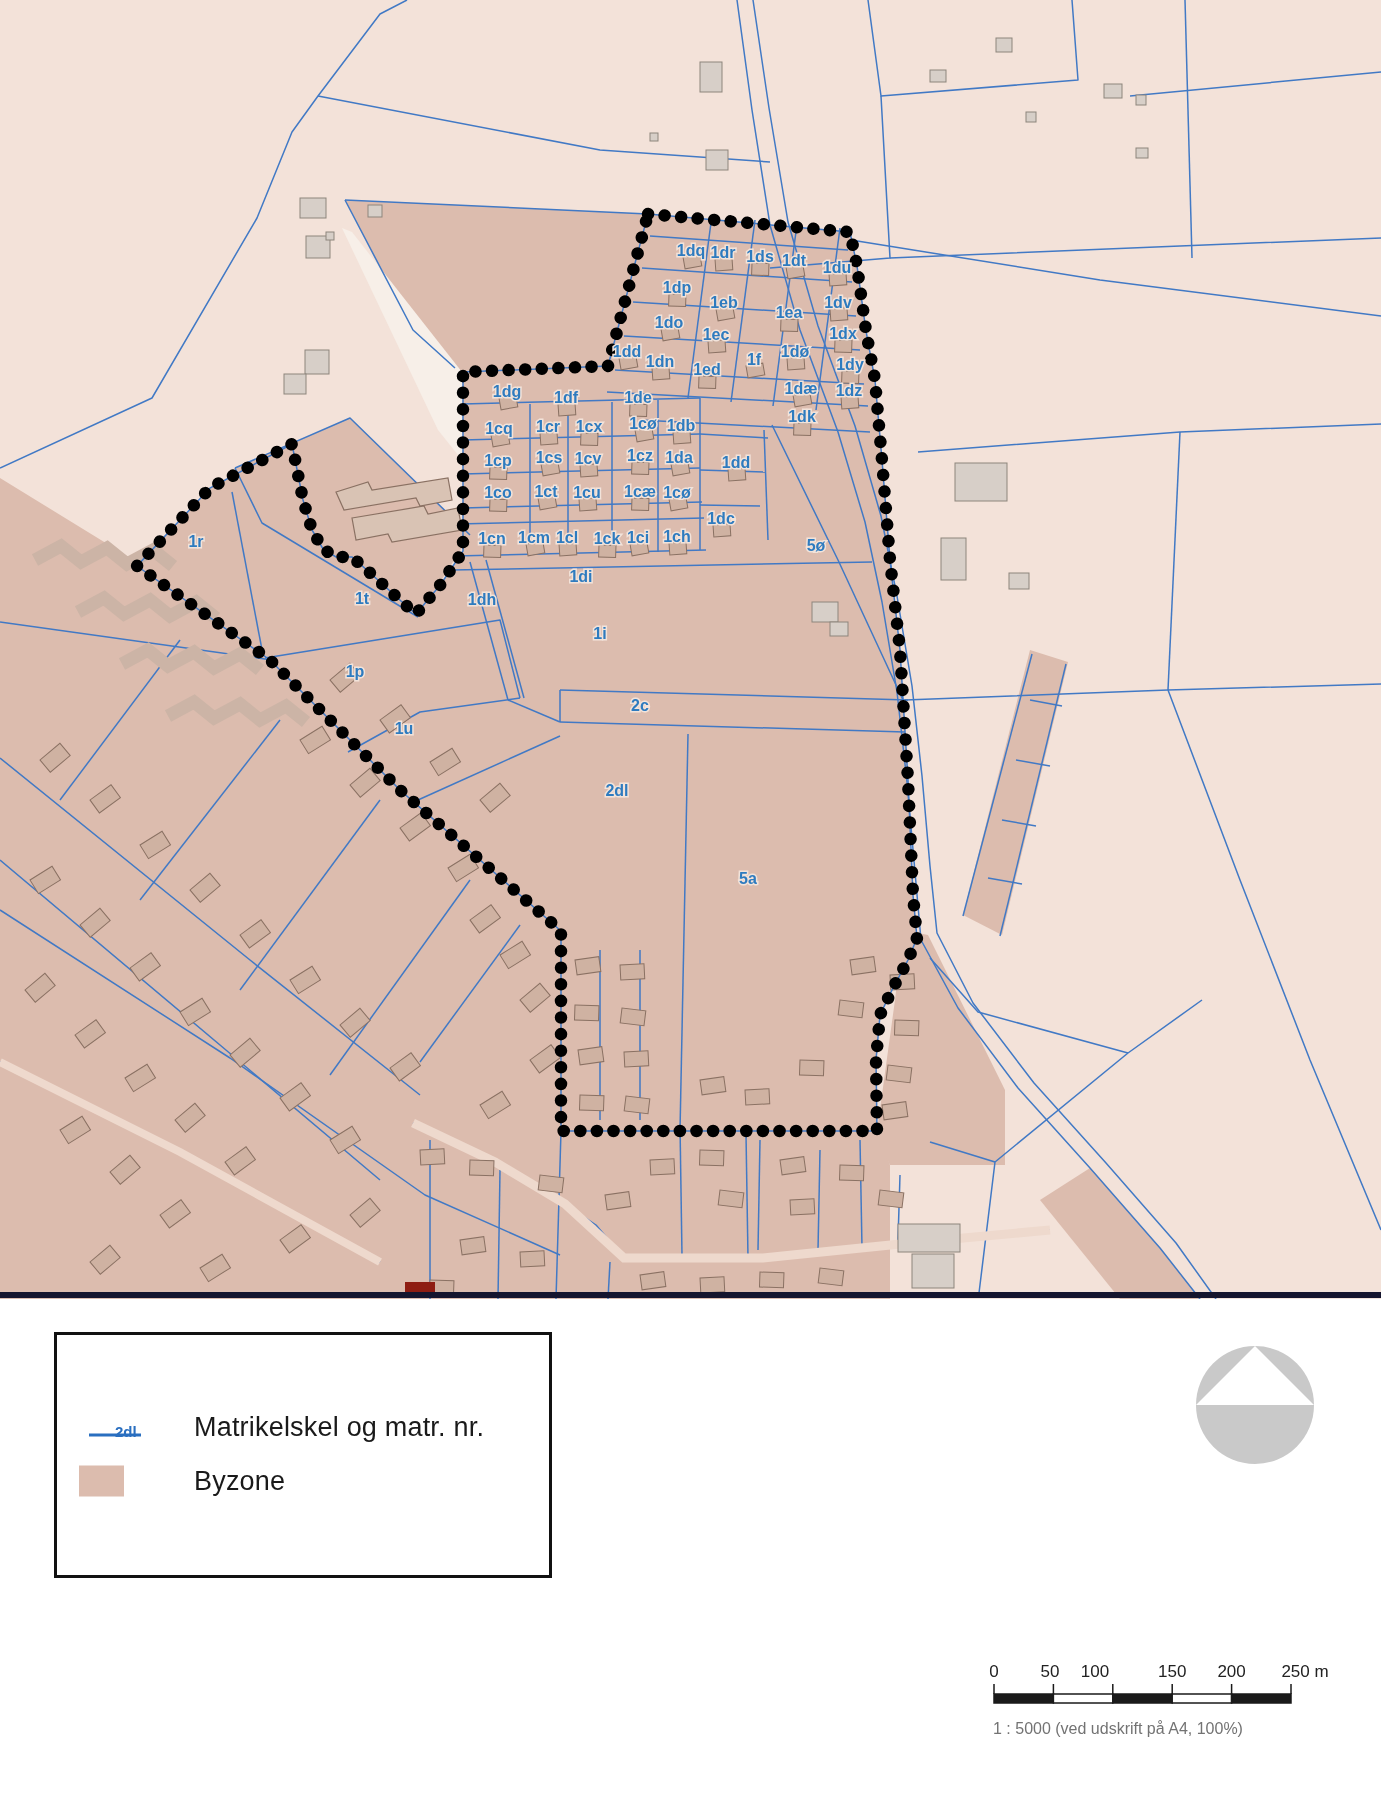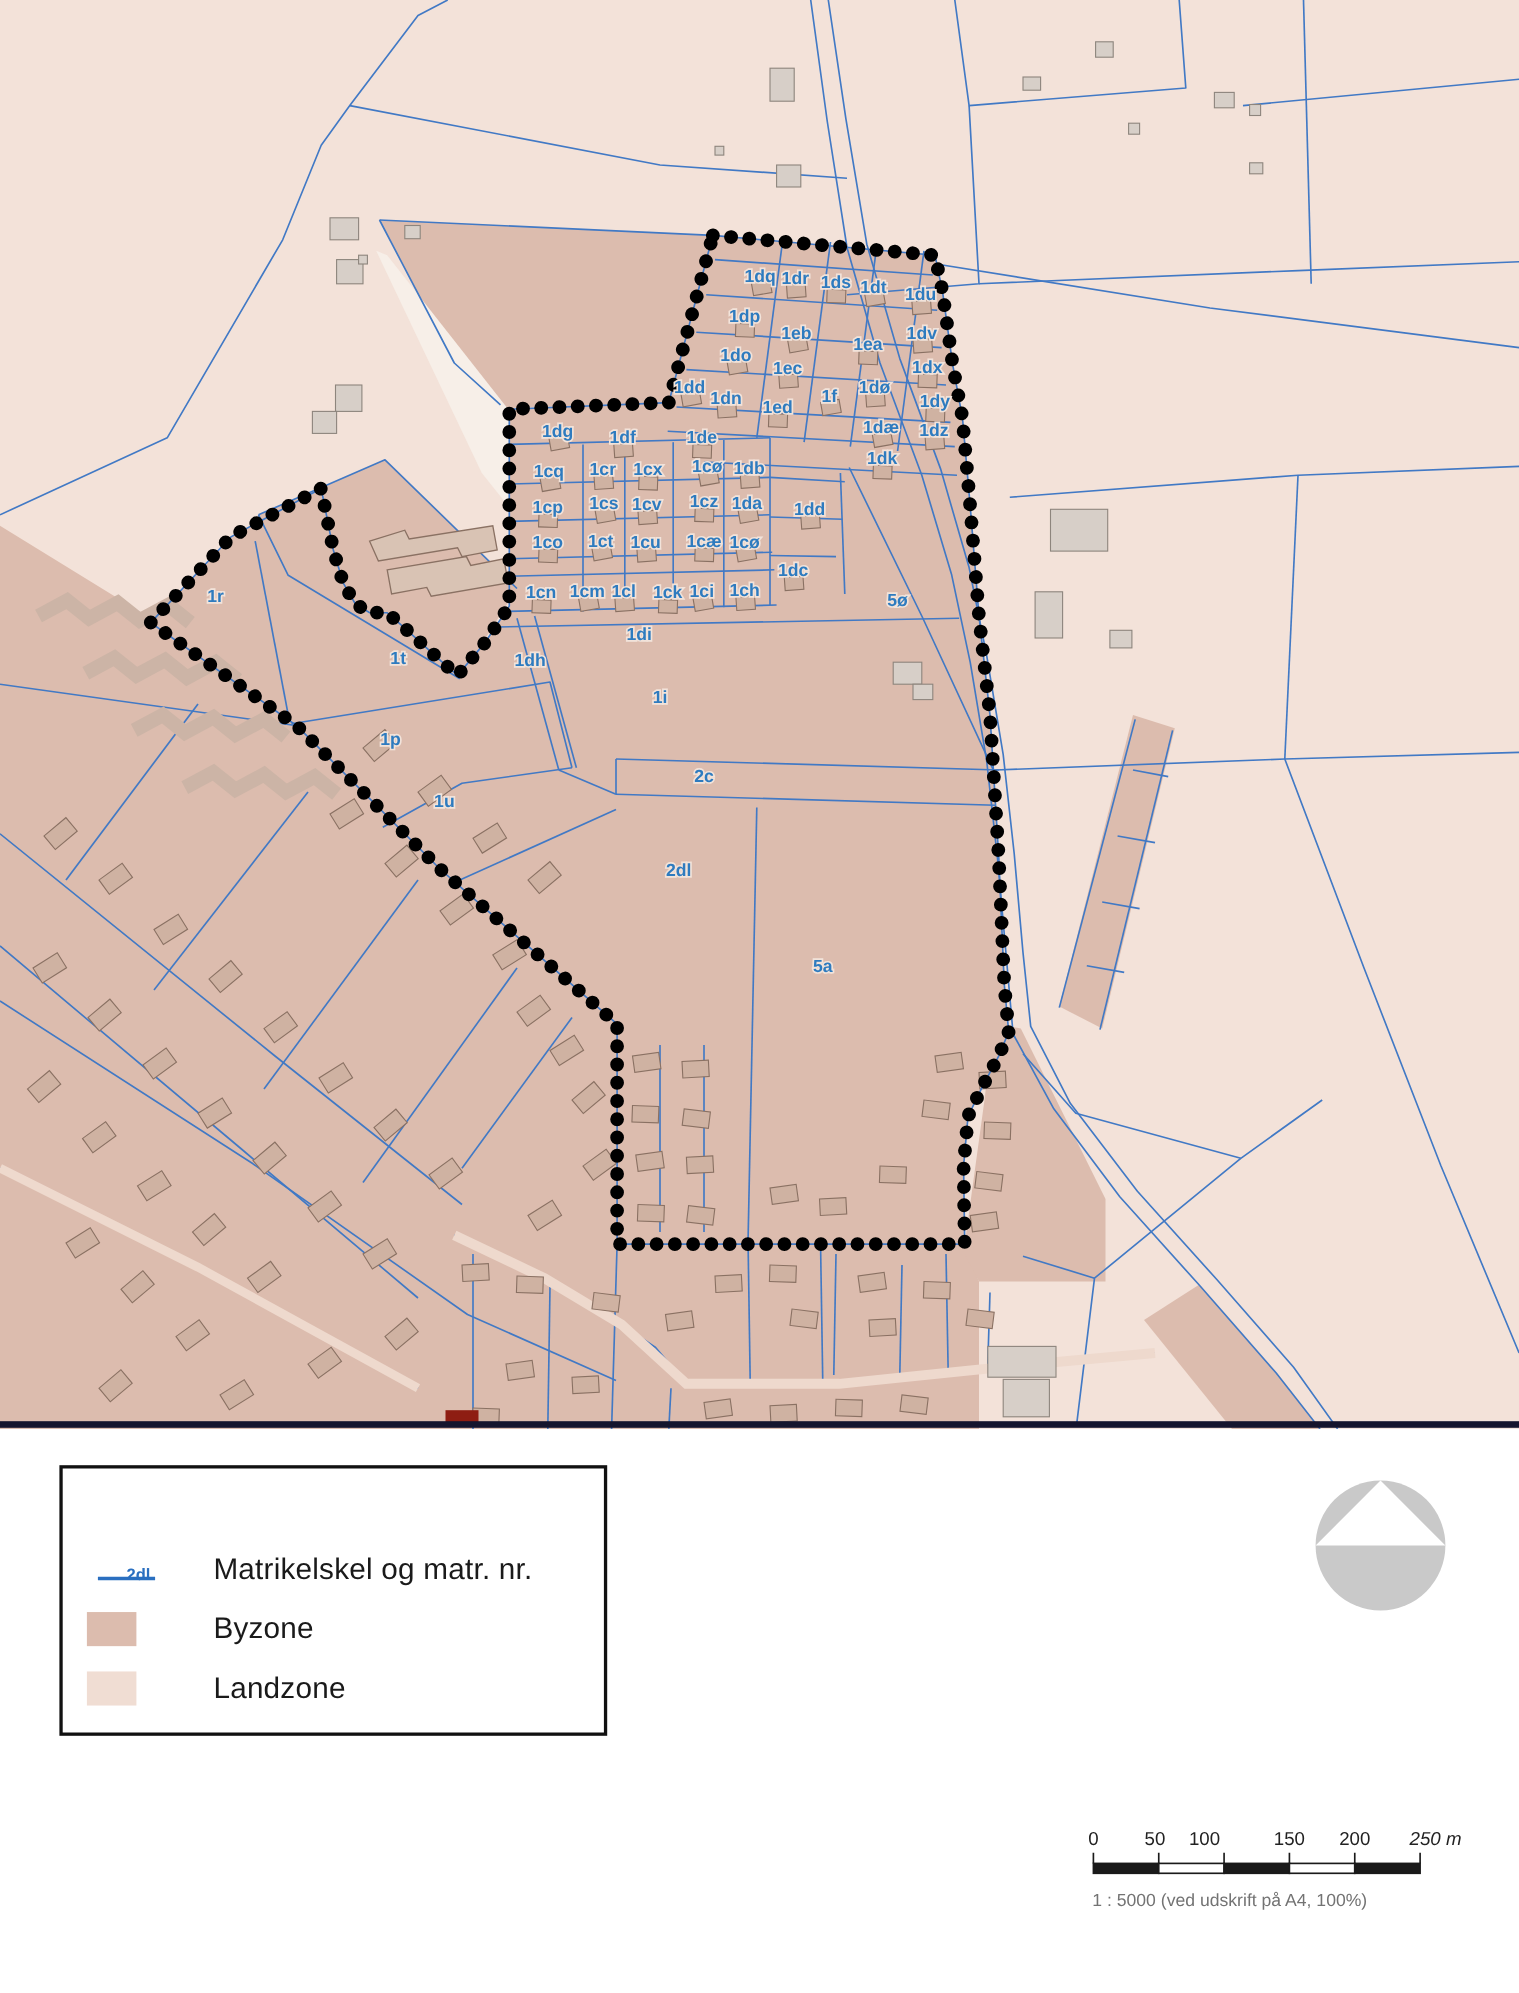--- a/index.html
+++ b/index.html
@@ -361,39 +361,35 @@
       <svg class="sym-line" viewBox="0 0 110 26">
         <line x1="18" y1="21" x2="70" y2="21" stroke="#2a6fc0" stroke-width="3"></line>
       </svg>
       <span class="matr-nr" style="left:58px;top:16px;">2dl</span>
       <span class="legend-label">Matrikelskel og matr. nr.</span>
     </div>
     <div class="legend-row" style="top:126px;">
       <div class="sym-swatch" id="sw-byzone" style="background: rgb(220, 188, 174);"></div>
       <span class="legend-label">Byzone</span>
     </div>
-    <div class="legend-row" style="top:180px;">
-      <div class="sym-swatch" id="sw-landzone" style="background: rgb(240, 221, 211);"></div>
-      <span class="legend-label">Landzone</span>
-    </div>
   </div>
 
   <svg class="northarrow" viewBox="0 0 140 140">
     <circle id="na-circle" cx="70" cy="70" r="59" fill="#c9c9c9"></circle>
     <polygon points="70,11 129,70 11,70" fill="#ffffff"></polygon>
   </svg>
 
   <div class="scalebar">
     <div class="sb-labels" id="sb-labels">
         <span style="left: 14px;">0</span>
         <span style="left: 70px;">50</span>
         <span style="left: 115px;">100</span>
         <span style="left: 192.2px;">150</span>
         <span style="left: 251.6px;">200</span>
-        <span style="left: 325px; font-style: italic;">250 m</span>
+        <span style="left: 325px;">250 m</span>
       </div>
     <svg id="sb-svg" width="330" height="26" viewBox="0 0 330 26" style="position:absolute;left:0;top:22px;">
         <rect x="14" y="10" width="59.4" height="9" fill="#1a1a1a" stroke="#1a1a1a" stroke-width="1.5"></rect>
         <rect x="73.4" y="10" width="59.4" height="9" fill="#ffffff" stroke="#1a1a1a" stroke-width="1.5"></rect>
         <rect x="132.8" y="10" width="59.4" height="9" fill="#1a1a1a" stroke="#1a1a1a" stroke-width="1.5"></rect>
         <rect x="192.2" y="10" width="59.4" height="9" fill="#ffffff" stroke="#1a1a1a" stroke-width="1.5"></rect>
         <rect x="251.6" y="10" width="59.4" height="9" fill="#1a1a1a" stroke="#1a1a1a" stroke-width="1.5"></rect>
         <line x1="14" y1="0" x2="14" y2="10" stroke="#1a1a1a" stroke-width="1.5"></line>
         <line x1="73.4" y1="0" x2="73.4" y2="10" stroke="#1a1a1a" stroke-width="1.5"></line>
         <line x1="132.8" y1="0" x2="132.8" y2="10" stroke="#1a1a1a" stroke-width="1.5"></line>

